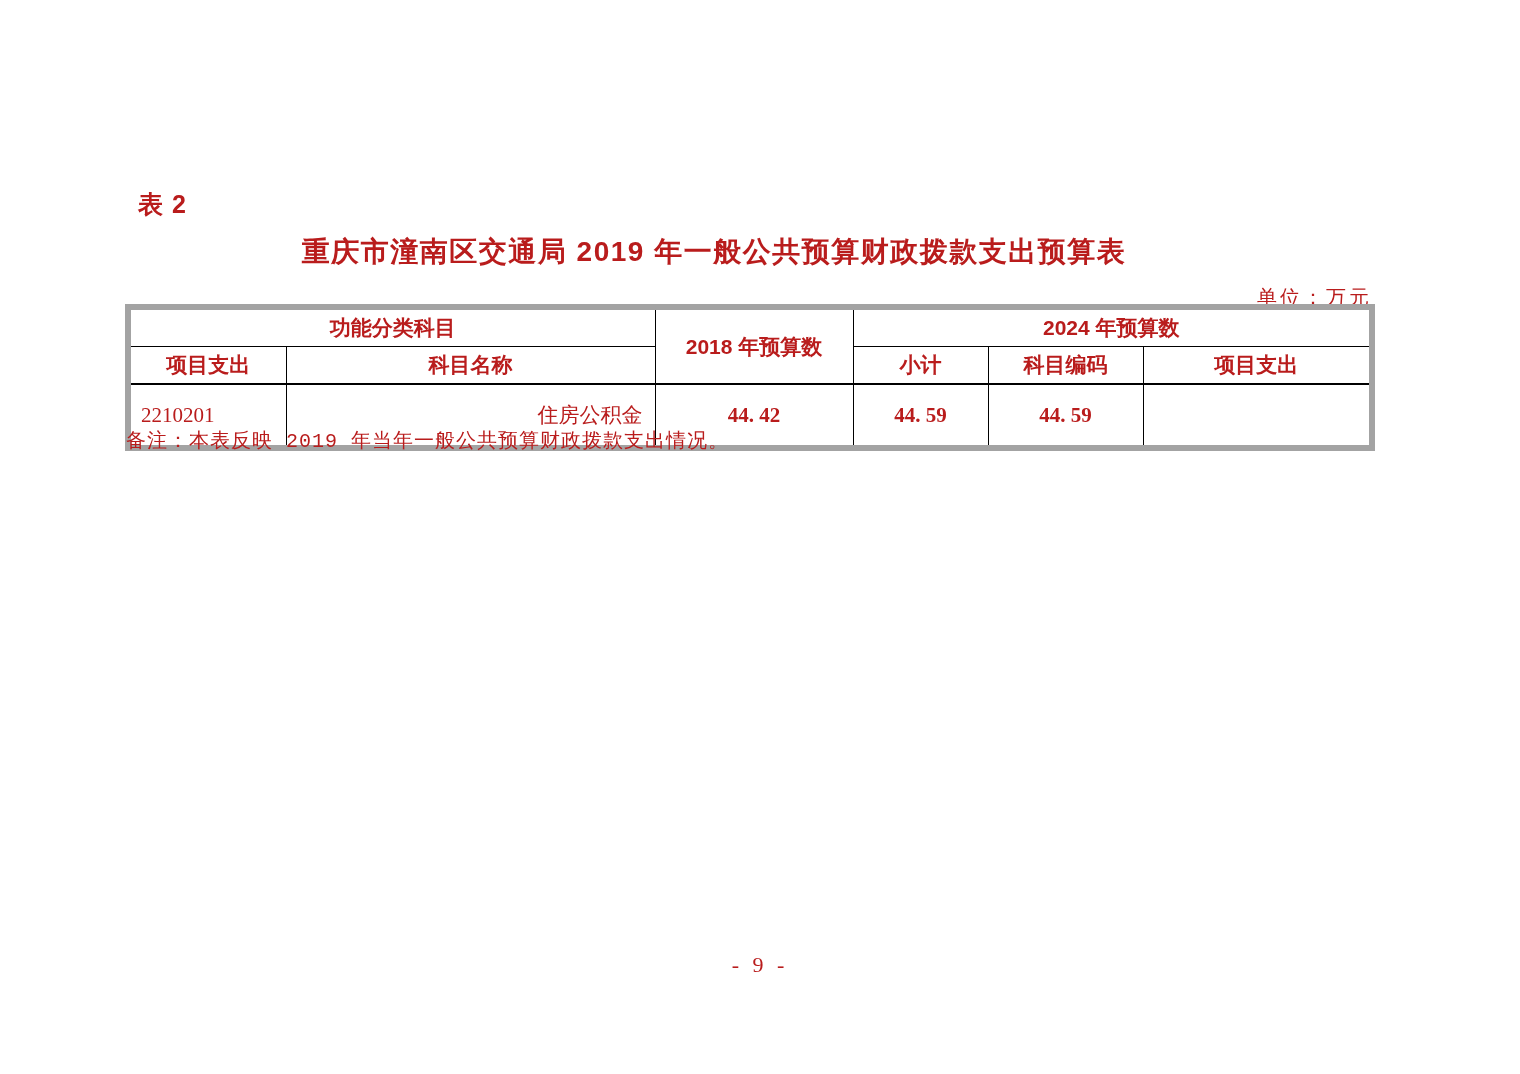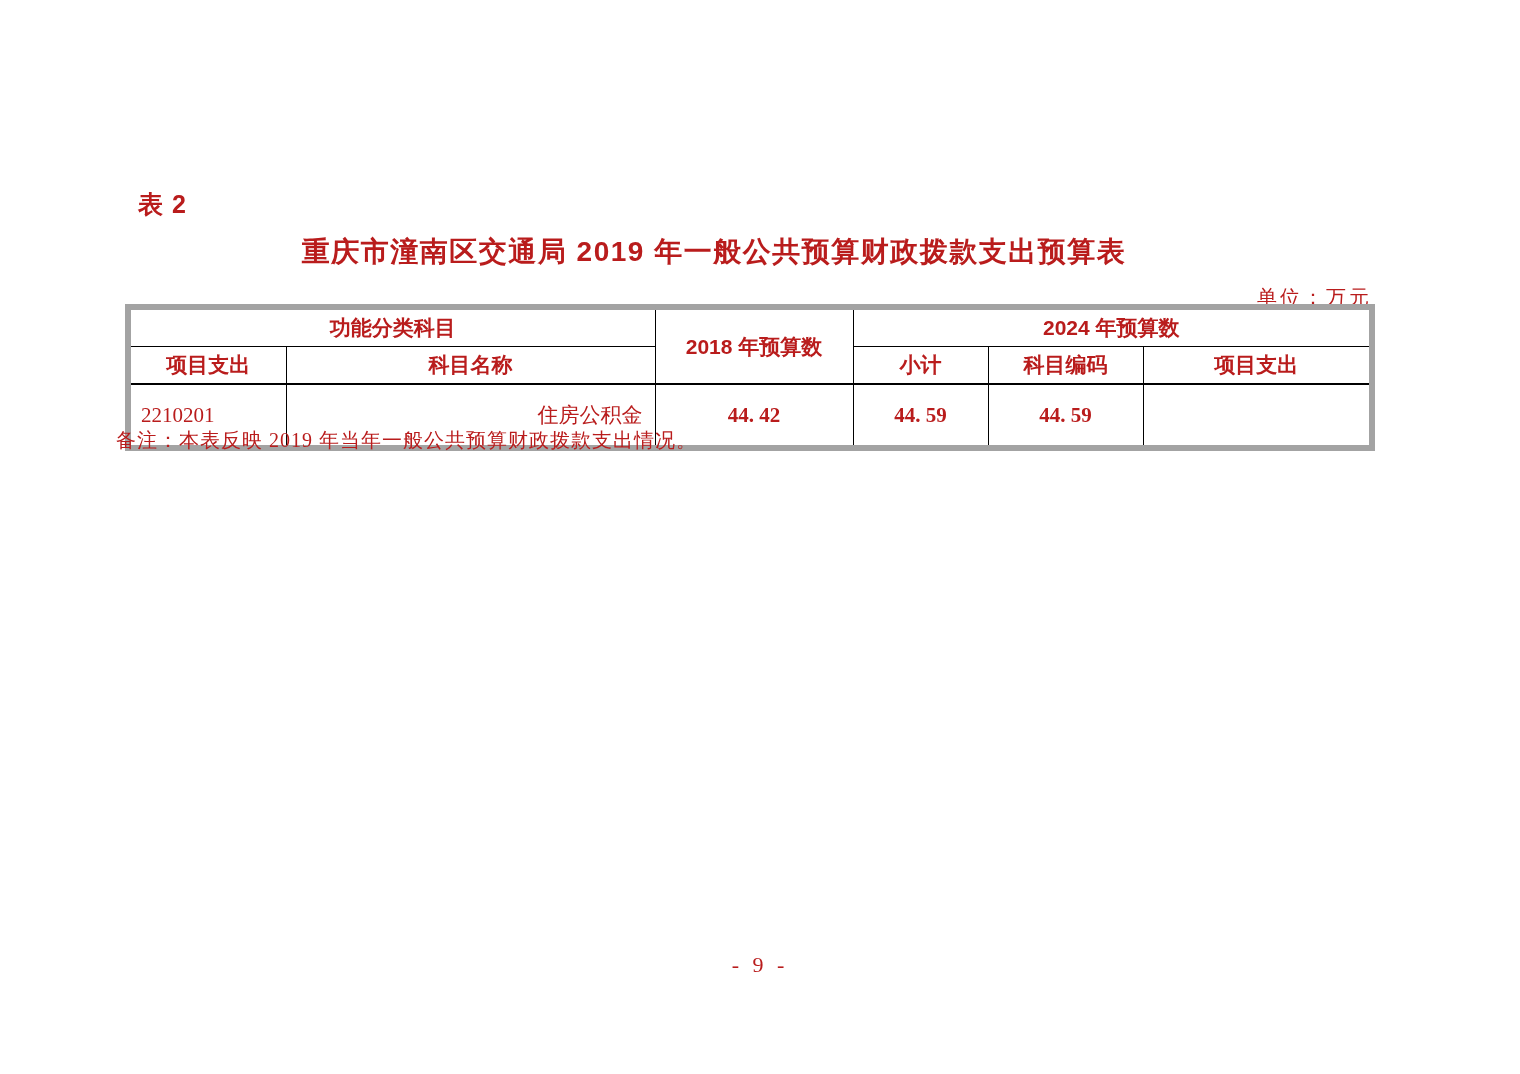--- a/index.html
+++ b/index.html
@@ -91,23 +91,23 @@
   .budget-table td.cell-name {
     text-align: right;
     padding-left: 60px;
   }
   .budget-table td.cell-num {
     text-align: center;
     font-weight: bold;
   }
   .footnote {
     position: absolute;
-    left: 116px;
+    left: 126px;
     top: 427px;
-    font-family: Liberation Serif, serif;
+    font-family: Liberation Mono, monospace;
     font-size: 20px;
     letter-spacing: 1px;
     white-space: pre;
   }
   .page-number {
     position: absolute;
     left: 0;
     top: 952px;
     width: 1520px;
     text-align: center;

